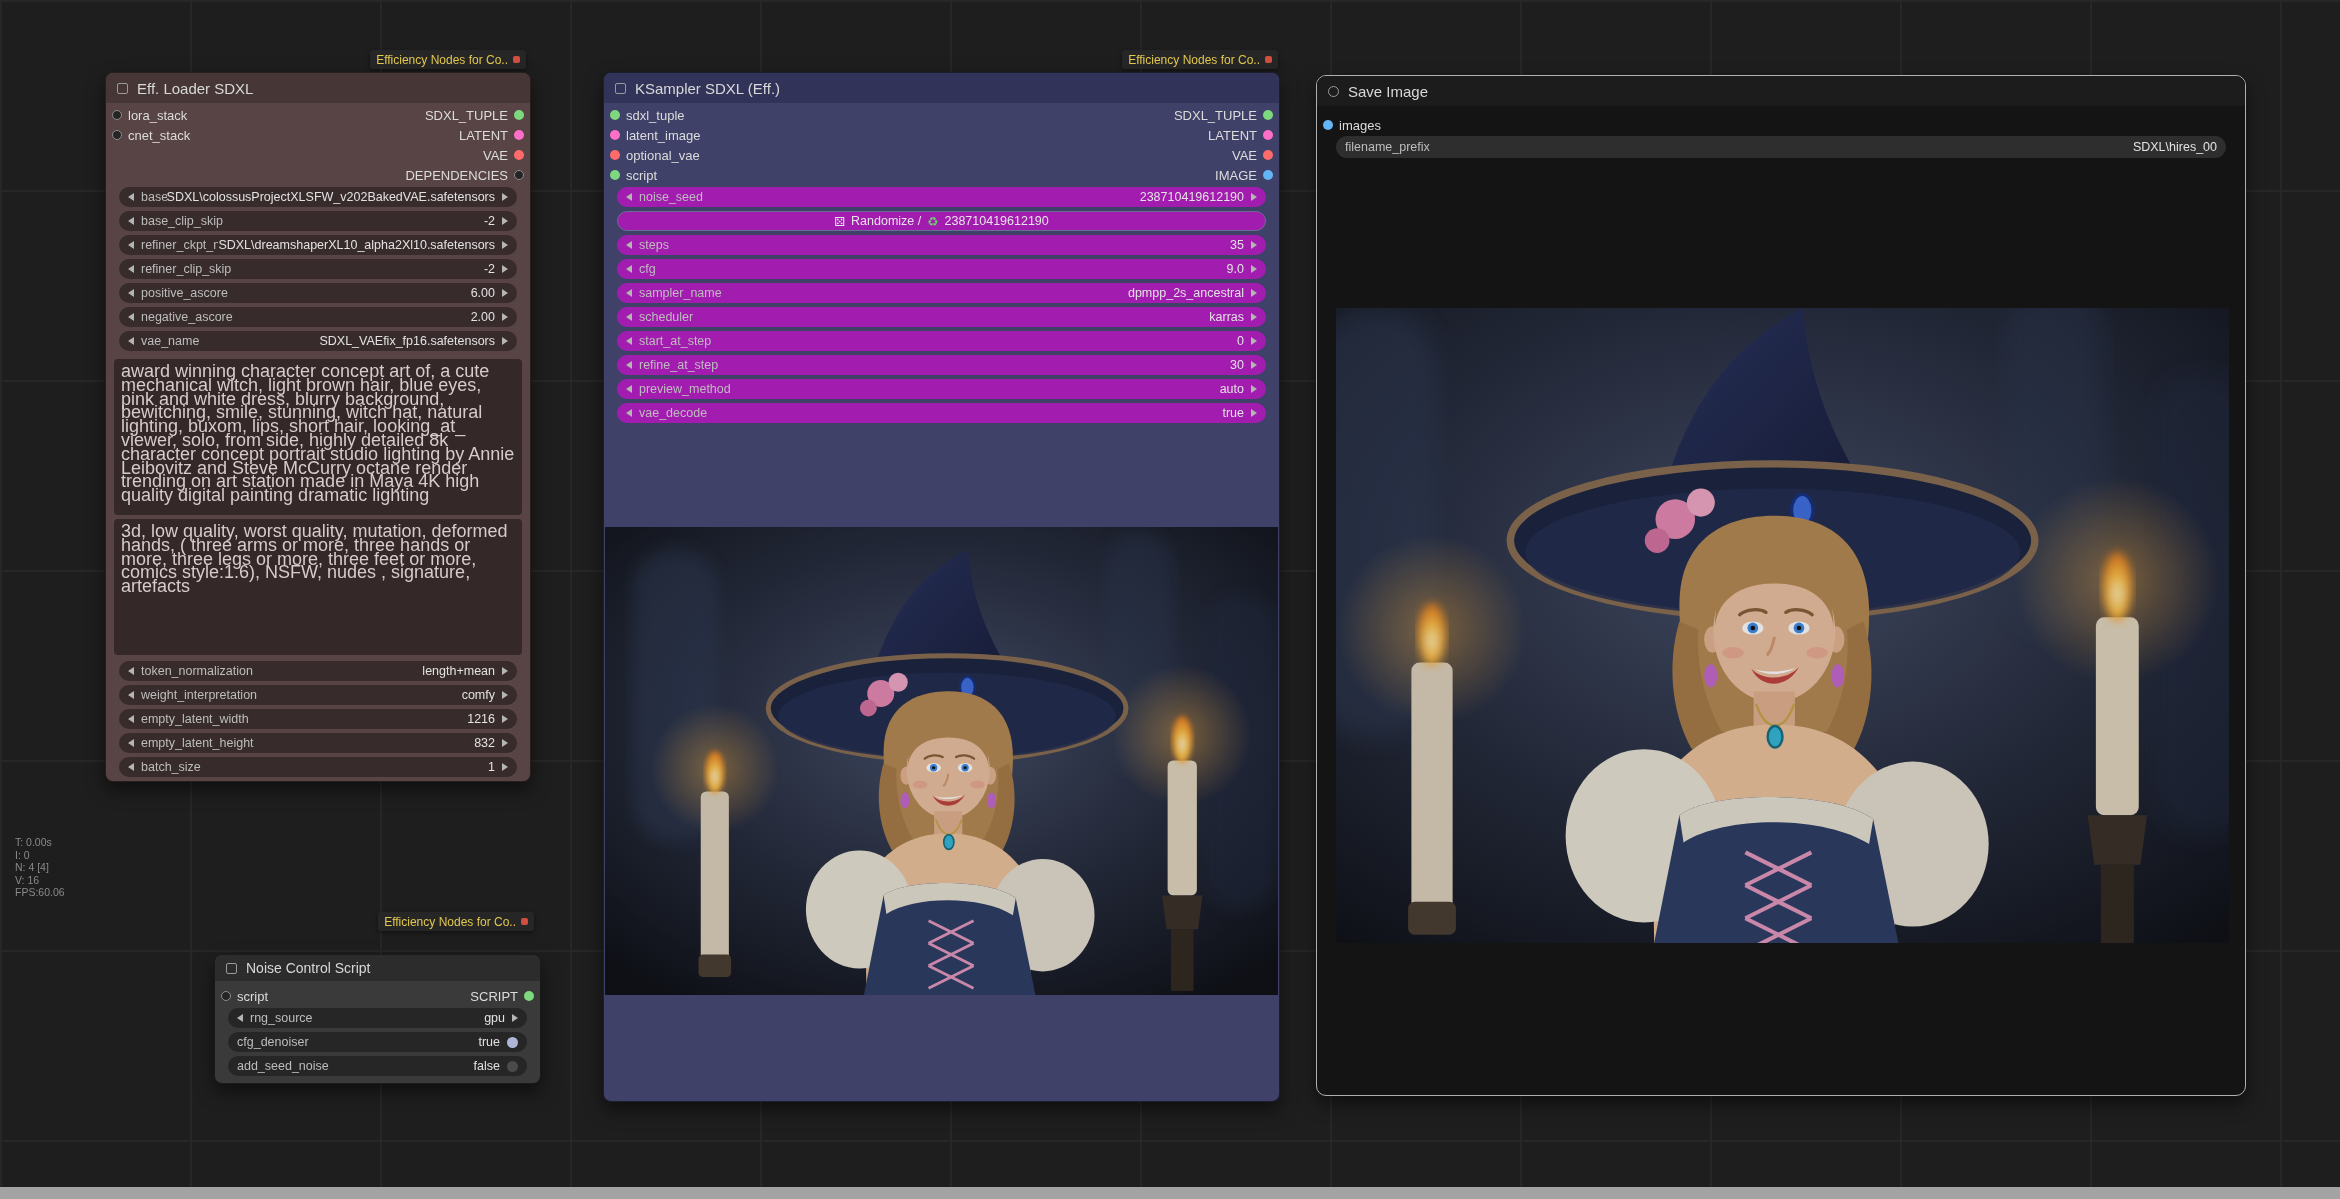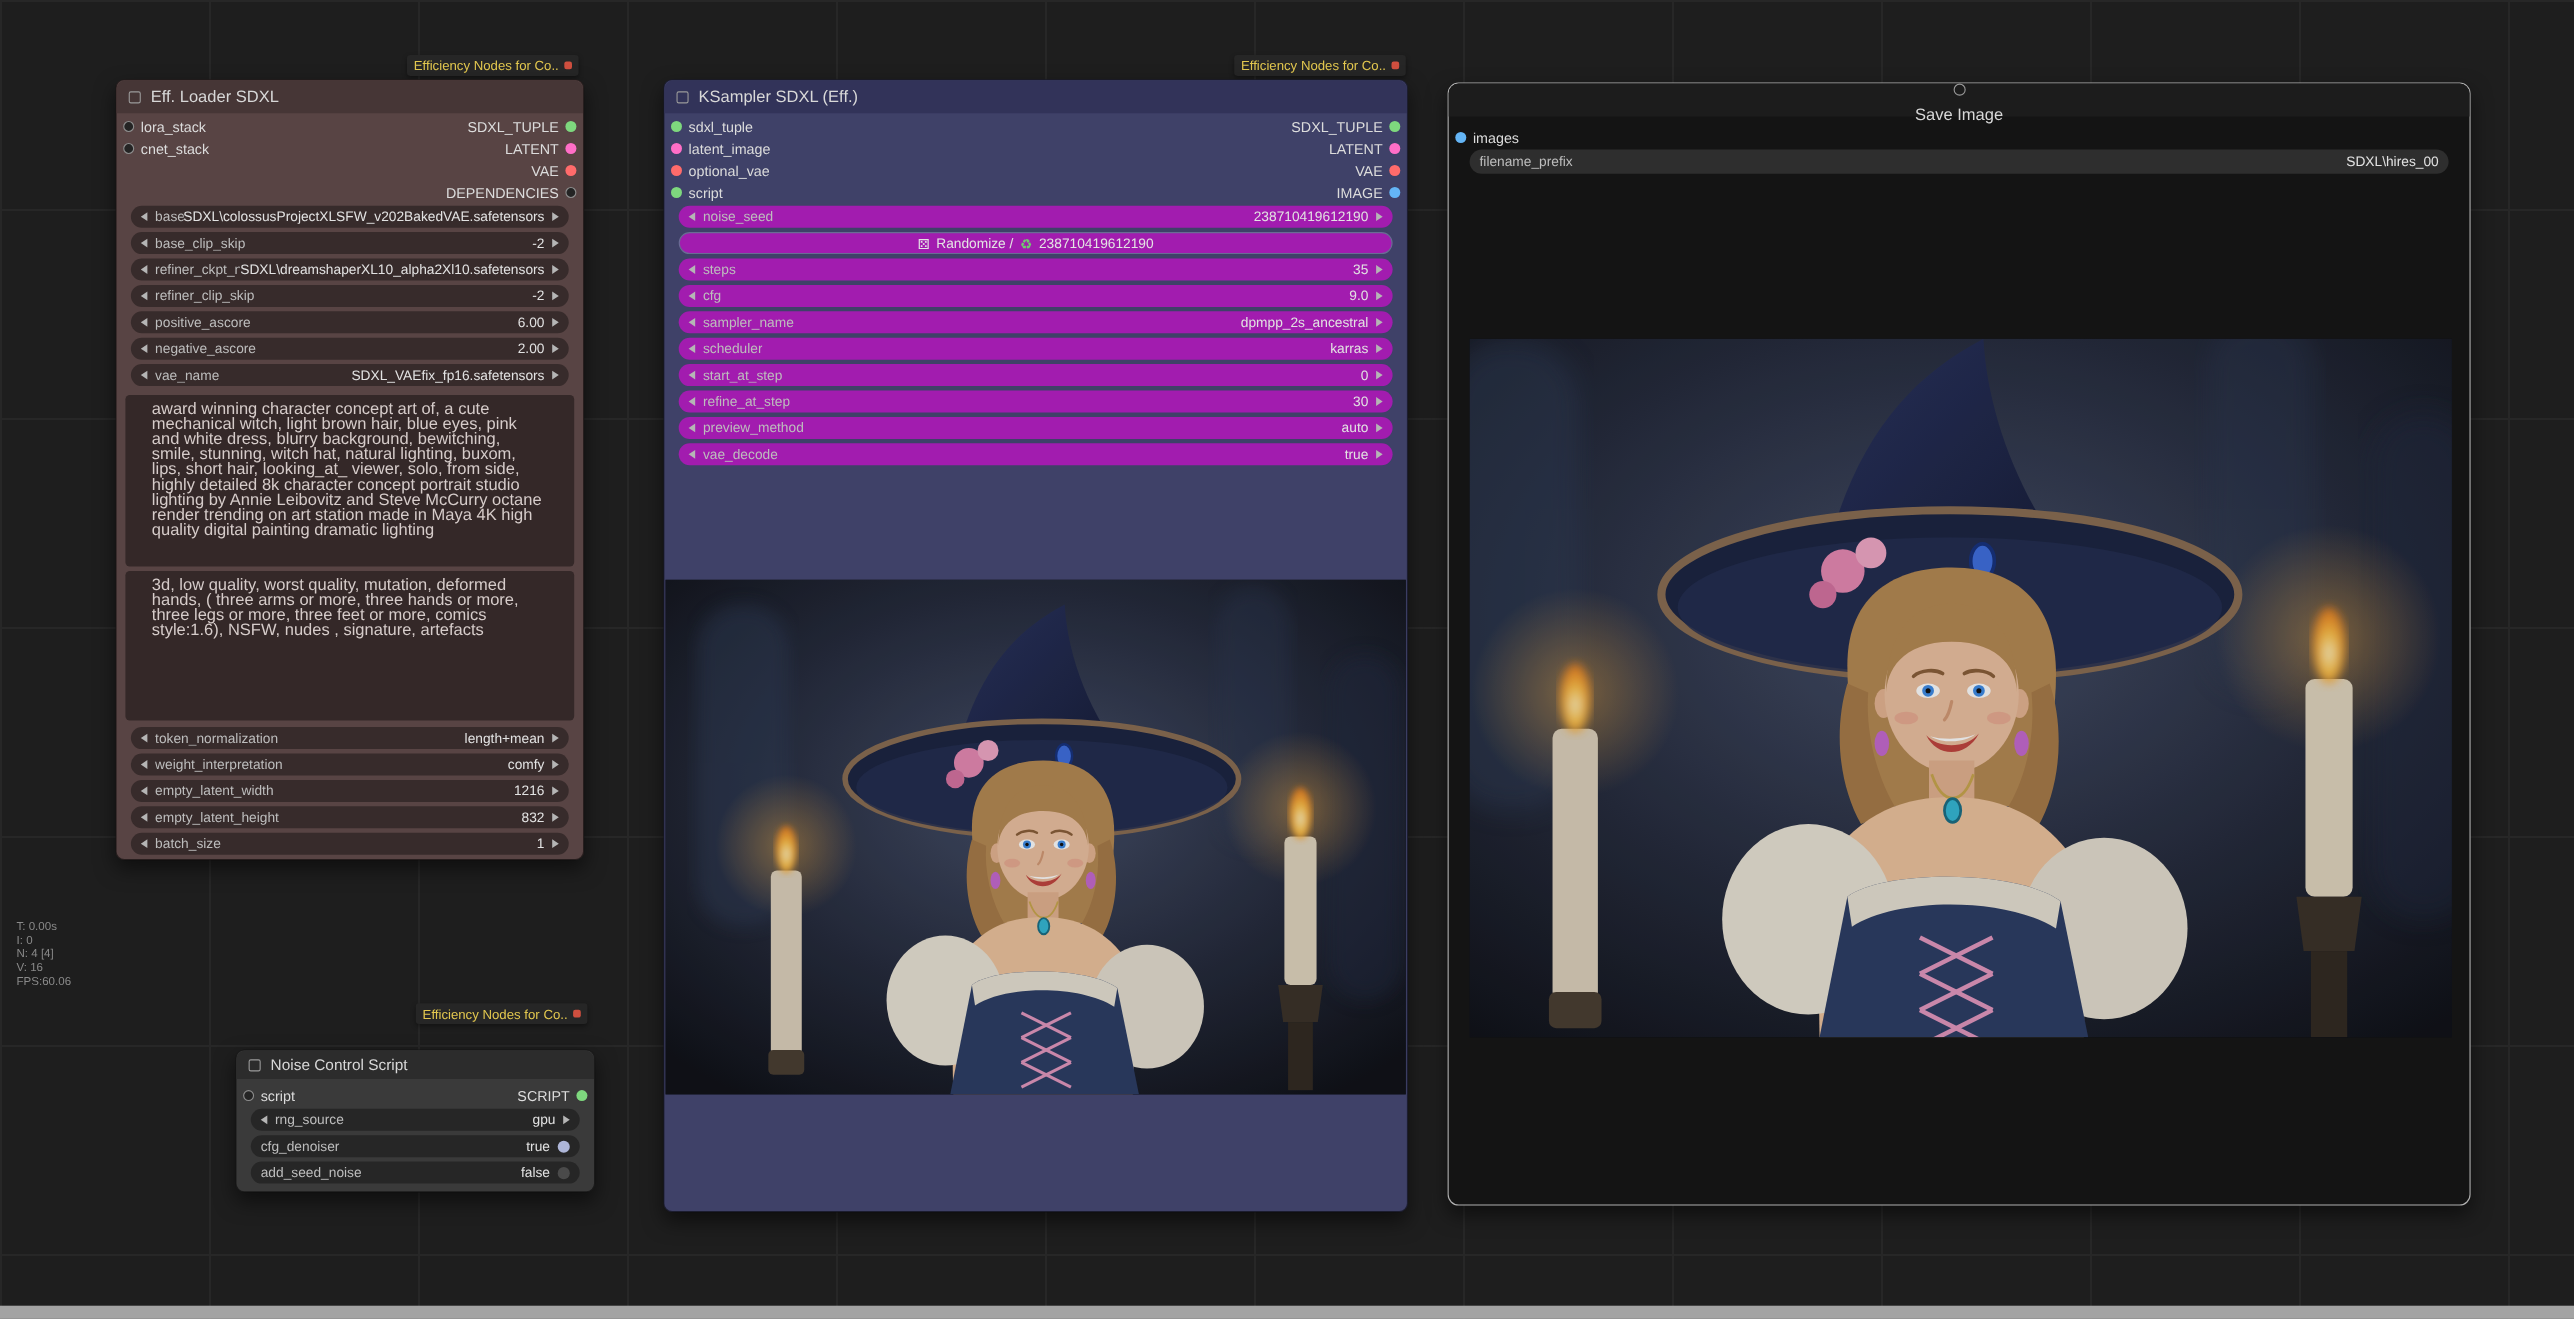--- a/index.html
+++ b/index.html
@@ -70,22 +70,22 @@
   .toggle-on  { background: #aeb6d8; }
   .toggle-off { background: #4a4a4a; }
 
   
   .node.loader { left: 105px; top: 72px; width: 426px; height: 710px; background: #584444; }
   .node.loader .node-header { background: #463636; }
   .node.loader .pill { background: #372b2b; }
   .prompt-box {
     position: absolute; left: 8px; right: 8px;
     background: #342828; border-radius: 4px;
-    padding: 6px 24px; color: #d6ccca;
-    font-size: 15px; line-height: 13.8px; overflow: hidden;
+    padding: 6px 7px; color: #d6ccca;
+    font-size: 18px; line-height: 13.8px; overflow: hidden;
   }
 
   
   .node.ksampler { left: 603px; top: 72px; width: 677px; height: 1030px; background: #3f4168; text-align: center; }
   .node.ksampler .node-header { background: #323359; }
   .node.ksampler .pill { background: #a21caf; }
   .pill.rand {
     background: #1b1c30; border: 1px solid #6a6c94;
     justify-content: center; gap: 6px; color: #e4e4e4;
   }
@@ -95,21 +95,21 @@
   }
   .preview svg { display: block; width: 100%; height: 100%; }
 
   
   .node.noise { left: 214px; top: 934px; width: 327px; height: 130px; background: #3a3a3a; margin-top: 20px; }
   .node.noise .node-header { height: 26px; background: #2c2c2c; font-size: 14px; }
   .node.noise .pill { background: #262626; }
 
   
   .node.save { left: 1316px; top: 75px; width: 930px; height: 1021px; background: #141414; border: 1.5px solid #b0b0b0; border-radius: 10px; }
-  .node.save .node-header { background: #1c1c1c; border-radius: 9px 9px 0 0; flex-direction: column; }
+  .node.save .node-header { background: #1c1c1c; border-radius: 9px 9px 0 0; }
   .node.save .pill { background: #2e2e2e; height: 22px; border-radius: 11px; }
 
   
   .badge {
     position: absolute; height: 19px;
     background: #262626; border-radius: 3px;
     display: flex; align-items: center; gap: 5px;
     padding: 0 6px; font-size: 12px; color: #e3c84f;
     box-shadow: 0 2px 5px rgba(0,0,0,.4);
     white-space: nowrap;

